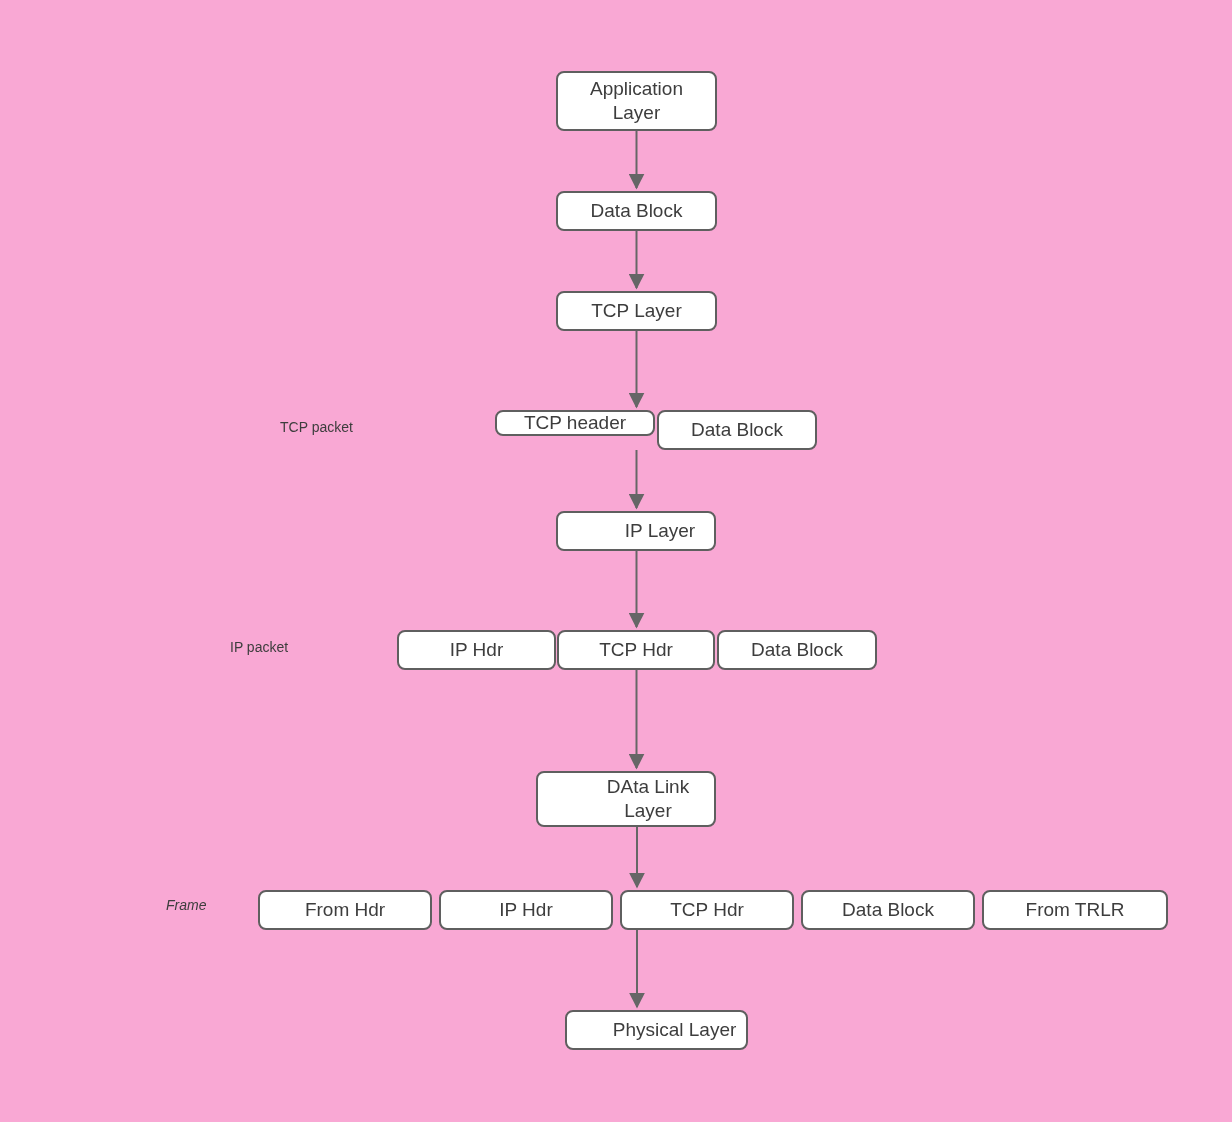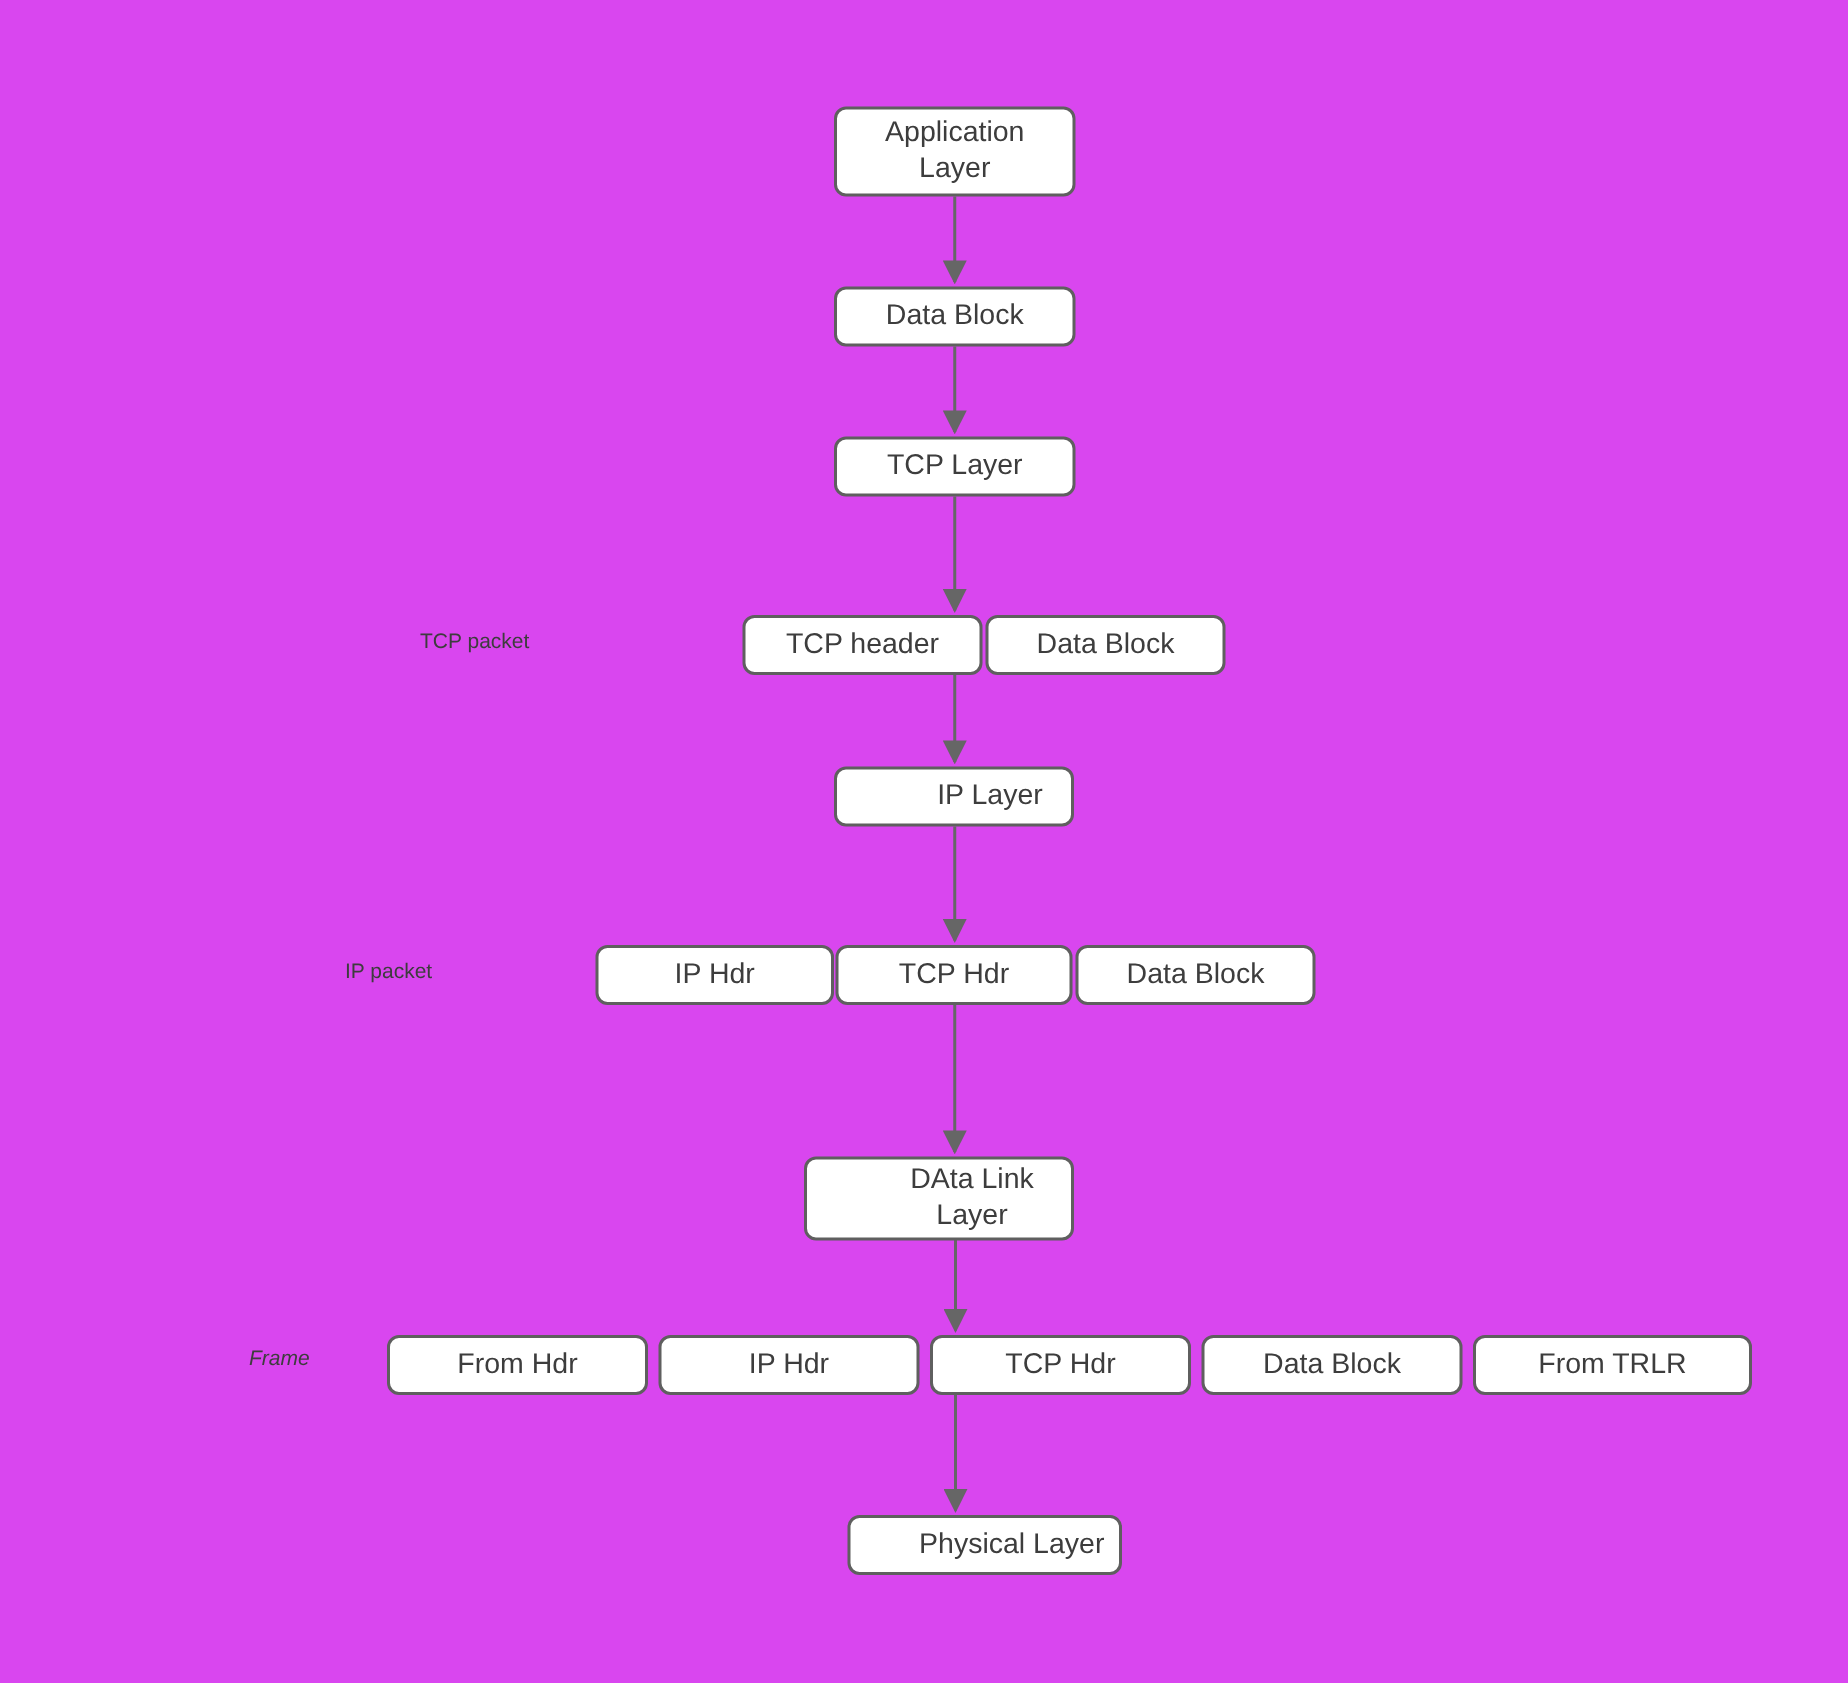--- a/index.html
+++ b/index.html
@@ -5,21 +5,21 @@
   html, body {
     margin: 0;
     padding: 0;
     background: #ffffff;
     font-family: "Liberation Sans", sans-serif;
   }
   .canvas {
     position: relative;
     width: 1232px;
     height: 1122px;
-    background: #d946ef;
+    background: #f9a8d4;
     overflow: hidden;
   }
   .arrows {
     position: absolute;
     left: 0;
     top: 0;
     width: 1232px;
     height: 1122px;
     pointer-events: none;
   }
@@ -37,21 +37,21 @@
     line-height: 1.25;
     color: #3d3d3d;
   }
   .node .lbl { display: inline-block; }
 
   
   .n-app        { left: 556px; top: 71px;   width: 161px; height: 60px; }
   .n-app .lbl   { max-width: 120px; }
   .n-datablock1 { left: 556px; top: 191px;  width: 161px; height: 40px; }
   .n-tcplayer   { left: 556px; top: 291px;  width: 161px; height: 40px; }
-  .n-tcpheader  { left: 495px; top: 410px;  width: 160px; height: 40px; }
+  .n-tcpheader  { left: 495px; top: 410px;  width: 160px; height: 26px; }
   .n-datablock2 { left: 657px; top: 410px;  width: 160px; height: 40px; }
   .n-iplayer    { left: 556px; top: 511px;  width: 160px; height: 40px; padding-left: 48px; }
   .n-iphdr      { left: 397px; top: 630px;  width: 159px; height: 40px; }
   .n-tcphdr     { left: 557px; top: 630px;  width: 158px; height: 40px; }
   .n-datablock3 { left: 717px; top: 630px;  width: 160px; height: 40px; }
   .n-datalink   { left: 536px; top: 771px;  width: 180px; height: 56px; padding-left: 44px; }
   .n-fr-fromhdr { left: 258px; top: 890px;  width: 174px; height: 40px; }
   .n-fr-iphdr   { left: 439px; top: 890px;  width: 174px; height: 40px; }
   .n-fr-tcphdr  { left: 620px; top: 890px;  width: 174px; height: 40px; }
   .n-fr-datablk { left: 801px; top: 890px;  width: 174px; height: 40px; }

